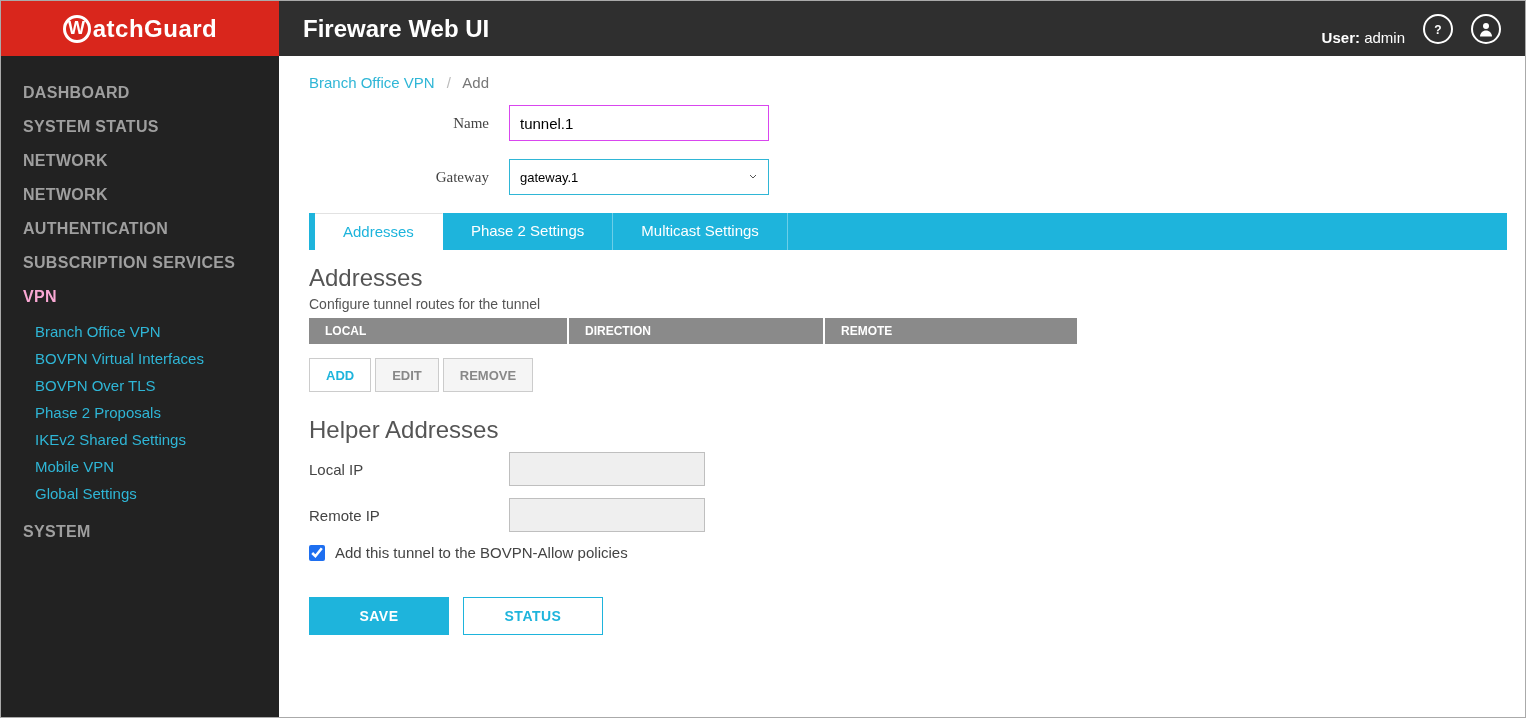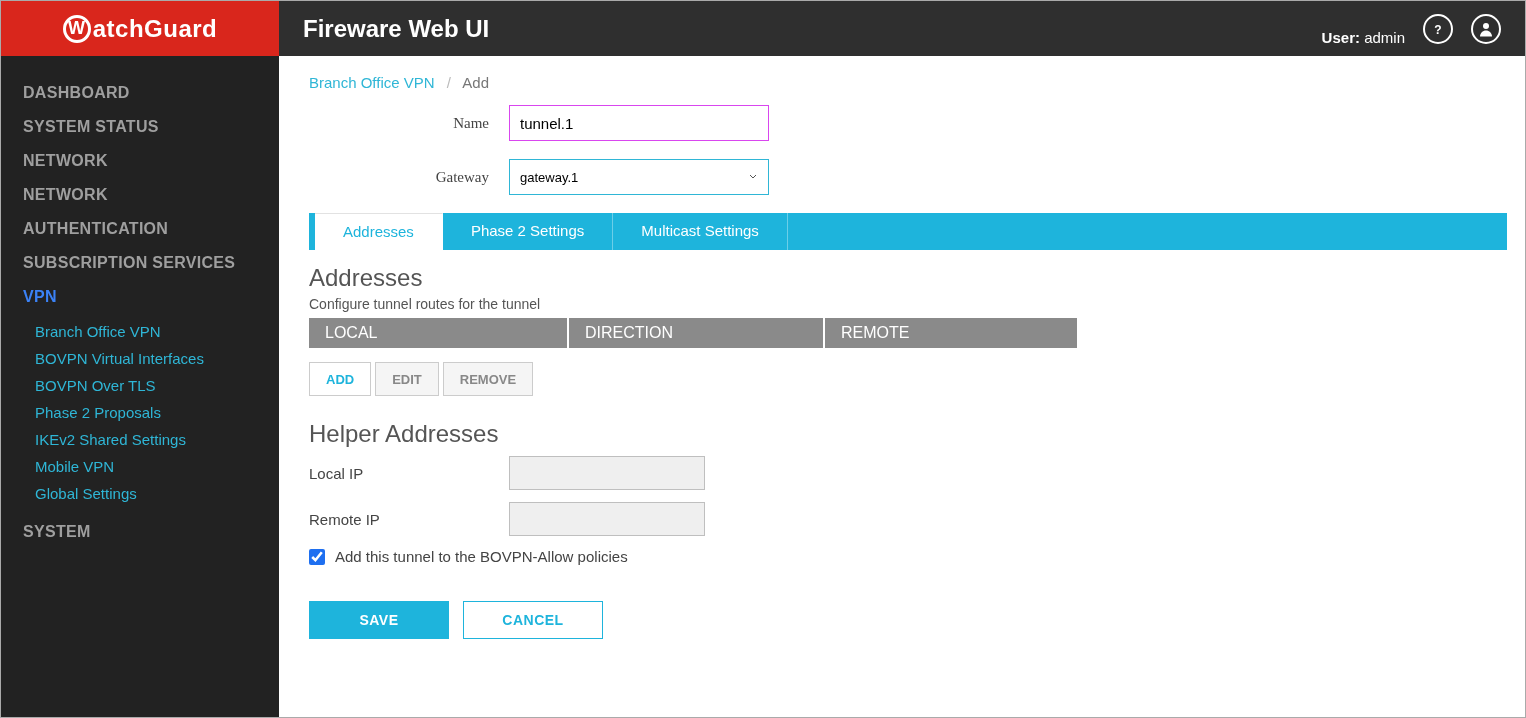--- a/index.html
+++ b/index.html
@@ -19,21 +19,21 @@
   .circ-btn { width: 30px; height: 30px; border: 2px solid #fff; border-radius: 50%; display: inline-flex; align-items: center; justify-content: center; cursor: pointer; color:#fff; }
   .circ-btn svg { width: 18px; height: 18px; fill: #fff; }
 
   
   .shell { display: flex; height: calc(100% - 55px); }
 
   
   .sidebar { width: 278px; background: #222; color: #bbb; padding-top: 20px; }
   .nav-top { list-style: none; }
   .nav-top > li { padding: 8px 22px; font-weight: 700; color: #9f9f9f; font-size: 16px; letter-spacing: 0.3px; cursor: pointer; }
-  .nav-top > li.active-group { color: #3b82f6; }
+  .nav-top > li.active-group { color: #f9a8d4; }
   .nav-sub { list-style: none; padding: 4px 0 8px 0; }
   .nav-sub li { padding: 5px 22px 5px 34px; font-size: 15px; font-weight: 400; color: #2fb6d6; cursor: pointer; }
 
   
   .main { flex: 1; background: #fff; overflow-y: auto; padding: 18px 18px 30px 30px; }
   .breadcrumb { color: #777; font-size: 15px; margin-bottom: 14px; }
   .breadcrumb a { color: #2fb6d6; text-decoration: none; }
   .breadcrumb .sep { margin: 0 8px; color: #bbb; }
 
   .form-row { display: flex; align-items: center; margin-bottom: 18px; }
@@ -46,21 +46,21 @@
   
   .tab-strip { display: flex; background: #1eb4dc; margin-top: 16px; margin-bottom: 14px; border-left: 6px solid #1eb4dc; }
   .tab { padding: 9px 28px; color: #fff; font-size: 15px; cursor: pointer; border-right: 1px solid rgba(255,255,255,0.35); }
   .tab.active { background: #fff; color: #1eb4dc; border-top: 1px solid #e2e2e2; border-bottom: 1px solid #fff; }
 
   h2.section { font-size: 24px; font-weight: 400; color: #555; margin-bottom: 4px; margin-top: 4px; }
   .section-desc { color: #555; font-size: 14px; margin-bottom: 6px; }
 
   
   .tbl { width: 770px; }
-  .tbl-head { display: flex; background: #8a8a8a; color: #fff; font-weight: 400; font-size: 16px; }
+  .tbl-head { display: flex; background: #8a8a8a; color: #fff; font-weight: 700; font-size: 12px; }
   .tbl-head .col { padding: 6px 16px; border-right: 2px solid #fff; }
   .col-local { width: 260px; }
   .col-dir { width: 256px; }
   .col-remote { flex: 1; border-right: none; }
 
   
   .btn-row { display: flex; margin-top: 14px; margin-bottom: 24px; }
   .mini-btn { height: 34px; padding: 0 16px; border: 1px solid #ccc; background: #f5f5f5; color: #888; font-weight: 700; font-size: 13px; cursor: pointer; }
   .mini-btn + .mini-btn { margin-left: 4px; }
   .mini-btn.primary { background: #fff; color: #1eb4dc; border: 1px solid #ccc; }
@@ -193,16 +193,16 @@
       <input class="ro-input" type="text" readonly="" style="">
     </div>
 
     <div class="check-row">
       <input type="checkbox" checked="" style="">
       <span>Add this tunnel to the BOVPN-Allow policies</span>
     </div>
 
     <div class="footer-btns">
       <button class="big-btn save">SAVE</button>
-      <button class="big-btn cancel">CANCEL</button>
+      <button class="big-btn cancel">STATUS</button>
     </div>
   </main>
 </div>
 
 </body></html>

